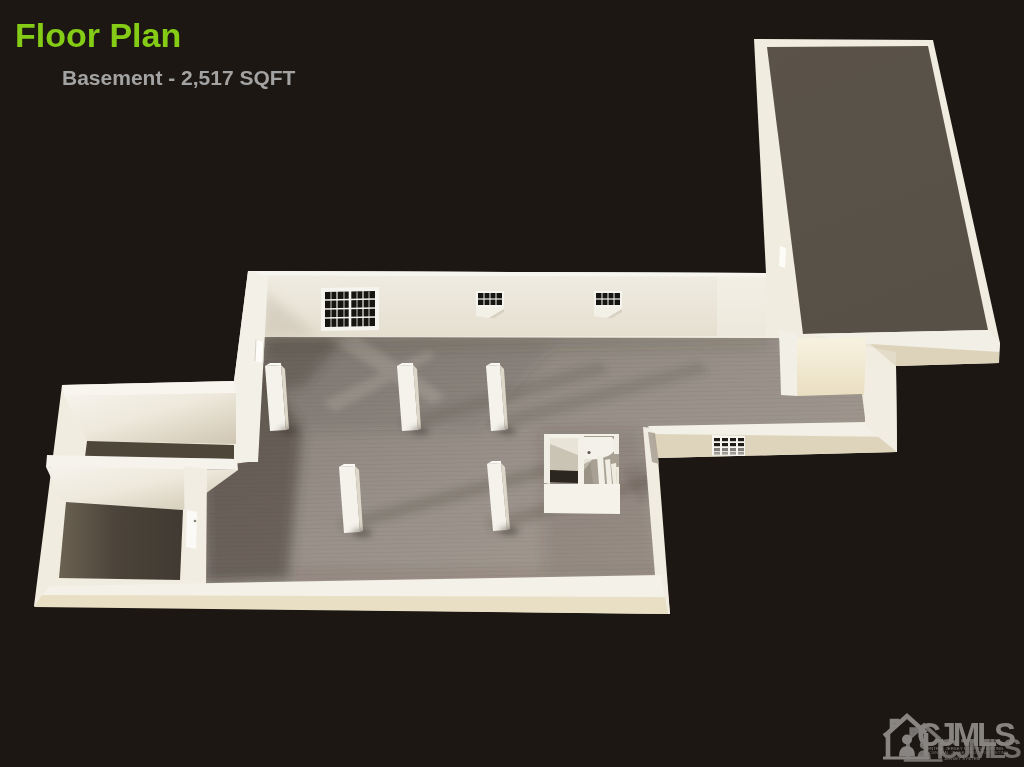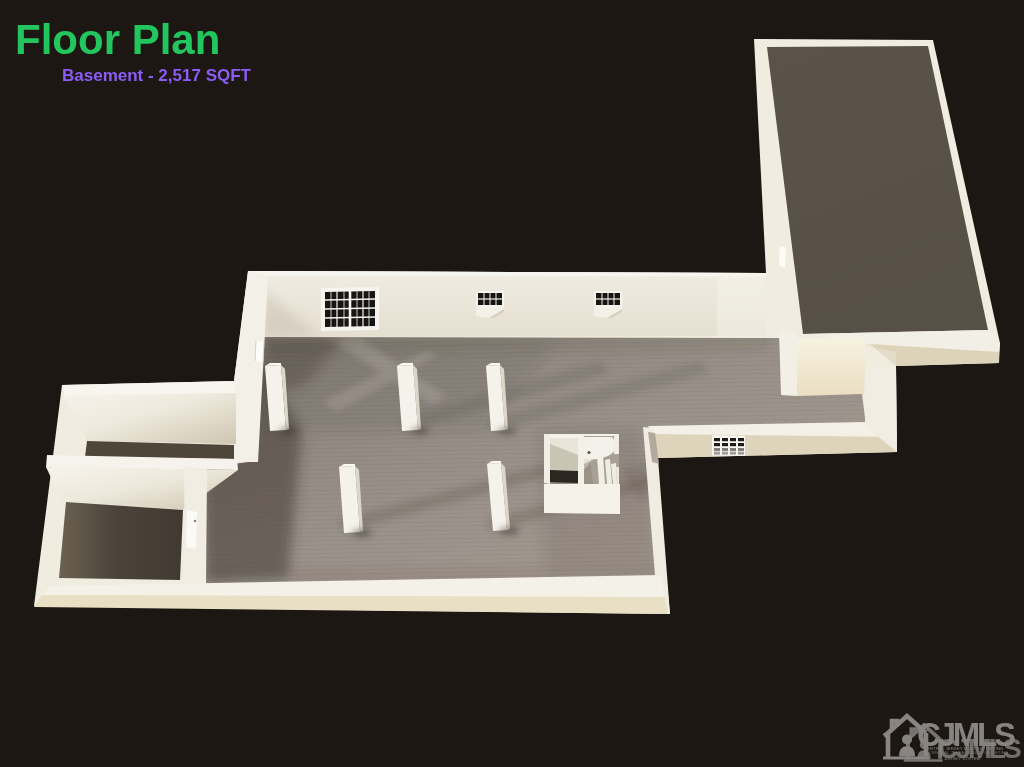--- a/index.html
+++ b/index.html
@@ -1,18 +1,18 @@
 <!DOCTYPE html>
 <html><head>
 <meta charset="utf-8">
 <style>
 html,body{margin:0;padding:0;background:#1c1712;}
 .page{position:relative;width:1024px;height:767px;overflow:hidden;background:#1c1712;font-family:"Liberation Sans",sans-serif;}
-.title{position:absolute;left:15px;top:16px;color:#22c55e;font-size:42px;font-weight:bold;letter-spacing:0px;}
-.subtitle{position:absolute;left:62px;top:66px;color:#8b5cf6;font-size:17px;font-weight:bold;}
+.title{position:absolute;left:15px;top:16px;color:#84cc16;font-size:34px;font-weight:bold;letter-spacing:0px;}
+.subtitle{position:absolute;left:62px;top:66px;color:#a3a3a3;font-size:21px;font-weight:bold;}
 svg{position:absolute;left:0;top:0;}
 </style>
 </head>
 <body>
 <div class="page">
 
 <div class="title">Floor Plan</div>
 
 <div class="subtitle">Basement - 2,517 SQFT</div>
 

